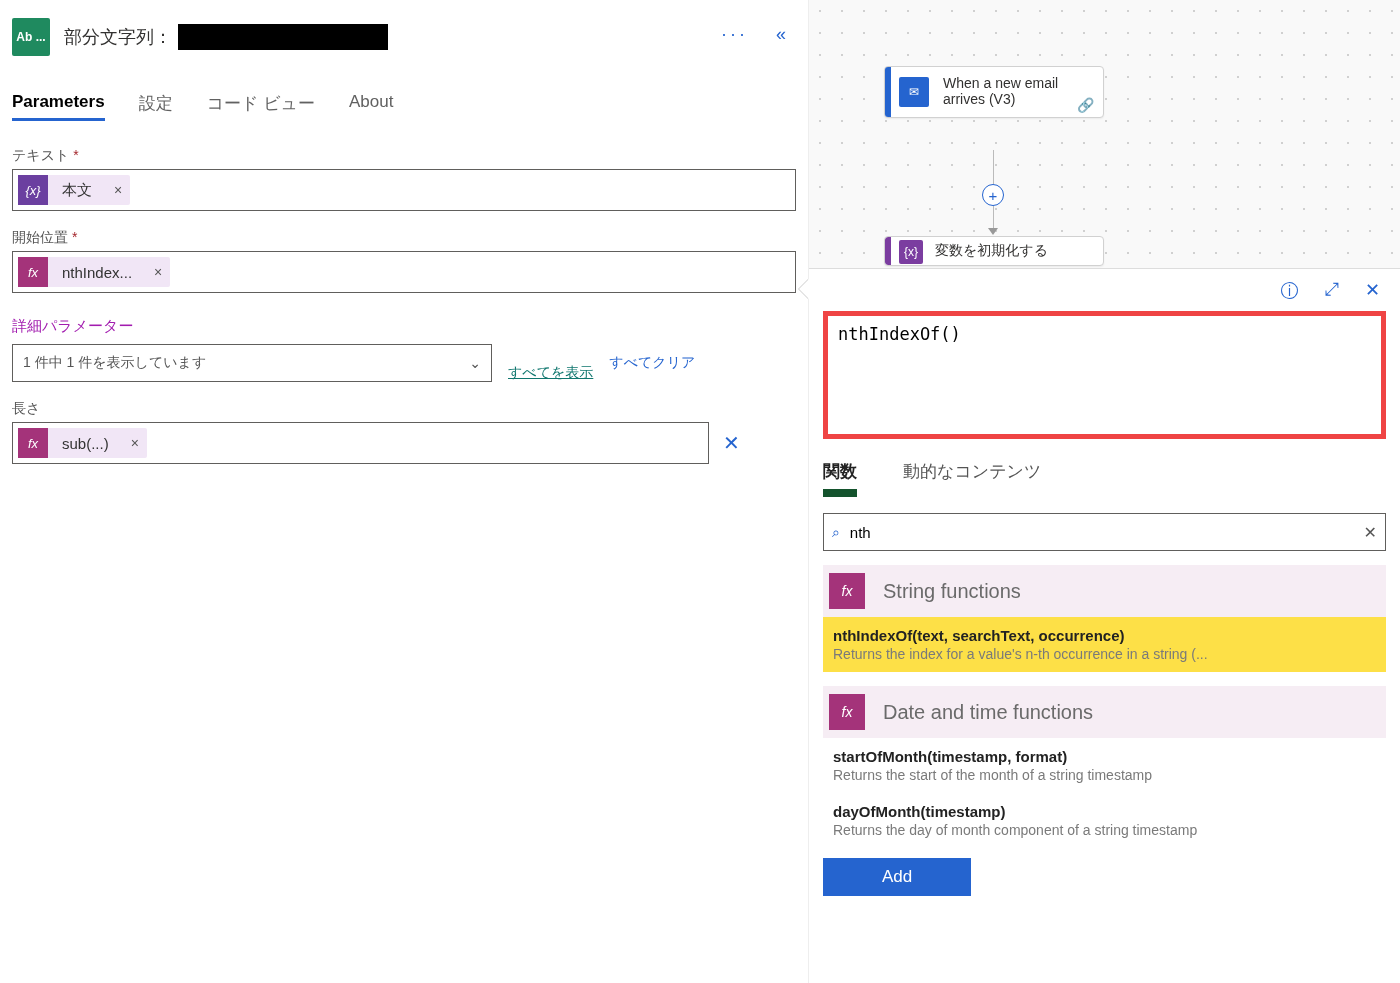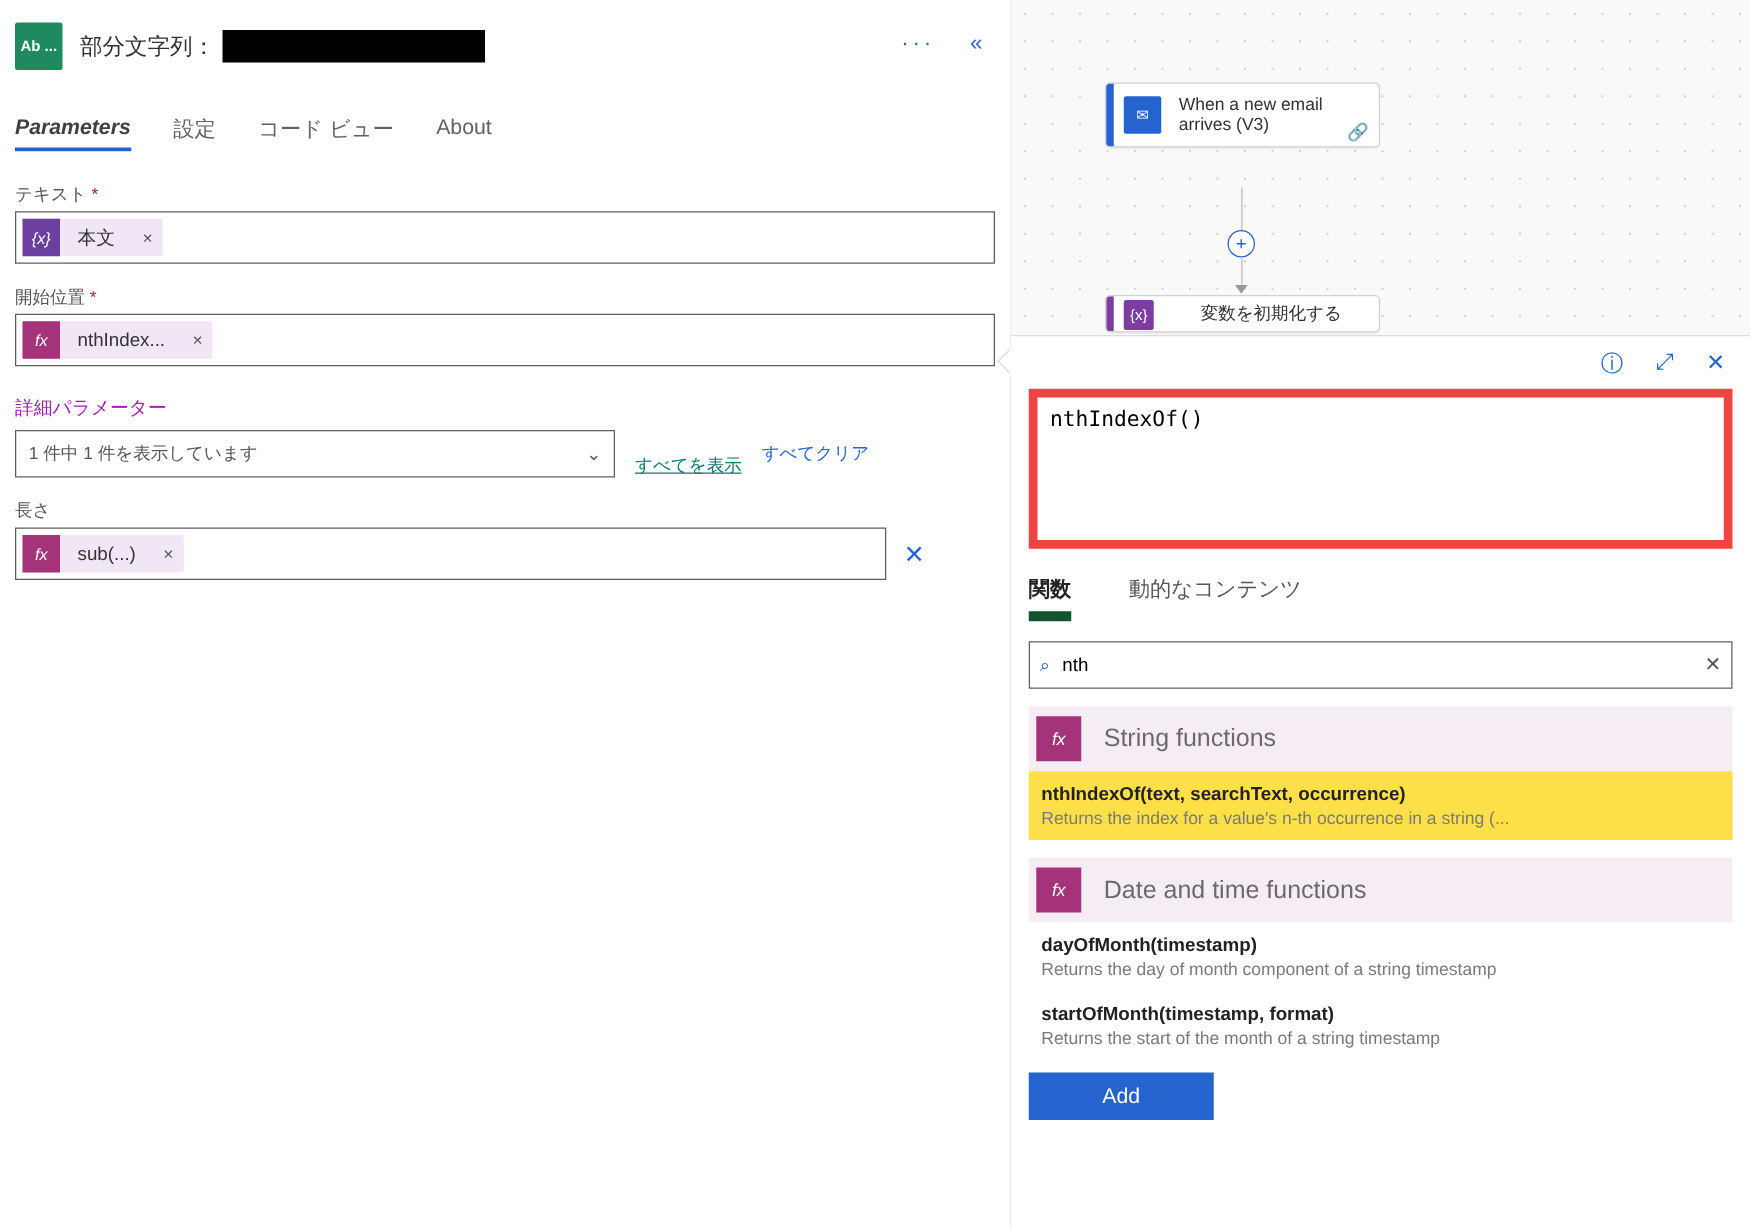--- a/index.html
+++ b/index.html
@@ -25,21 +25,21 @@
 }
 .title-row { display: flex; align-items: center; gap: 6px; font-size: 18px; }
 .title-black { display: inline-block; width: 210px; height: 26px; background: #000; }
 .hdr-actions { position: absolute; top: 24px; right: 22px; display: flex; gap: 28px; align-items: center; color: #2564cf; }
 .dots { letter-spacing: 3px; font-size: 18px; }
 .chev-l { font-size: 18px; }
 
 
 .tabs { display: flex; gap: 34px; margin-top: 36px; font-size: 17px; color: #616161; }
 .tab { cursor: pointer; padding-bottom: 6px; }
-.tab.active { color: #404040; font-weight: 600; border-bottom: 3px solid #2564cf; font-style: italic; }
+.tab.active { color: #000000; font-weight: 600; border-bottom: 3px solid #2564cf; }
 
 
 .fields { margin-top: 26px; }
 .field { margin-bottom: 18px; }
 .flabel { font-size: 14px; color: #555; margin-bottom: 4px; }
 .req { color: #a4262c; }
 .input-box {
   border: 1px solid #605e5c; padding: 4px; min-height: 40px;
   display: flex; align-items: center;
 }
@@ -110,21 +110,21 @@
 .popup-tri {
   position: absolute; left: -10px; top: 10px;
   width: 0; height: 0;
   border-top: 10px solid transparent;
   border-bottom: 10px solid transparent;
   border-right: 10px solid #fff;
   filter: drop-shadow(-1px 0 0 #ccc);
 }
 .popup-top { display: flex; justify-content: flex-end; gap: 26px; color: #2564cf; font-size: 18px; padding-right: 6px; }
 .expr-box {
-  margin-top: 8px; border: 7px solid #ef4444; height: 128px;
+  margin-top: 8px; border: 5px solid #ef4444; height: 128px;
   padding: 8px 10px; font-family: Consolas, monospace; font-size: 17px;
   resize: none; width: 100%;
 }
 .ptabs { display: flex; gap: 46px; margin-top: 18px; font-size: 17px; color: #555; }
 .ptab { padding-bottom: 6px; cursor: pointer; }
 .ptab.active { color: #222; font-weight: 600; border-bottom: 8px solid #14532d; }
 .search {
   margin-top: 16px; border: 1px solid #605e5c; height: 38px;
   display: flex; align-items: center; padding: 0 8px; gap: 10px;
 }
@@ -229,21 +229,21 @@
       <div class="ct">When a new email arrives (V3)</div>
       <div class="link-ico">🔗</div>
     </div>
     <div class="vline" style="left:184px; top:150px; height:34px;"></div>
     <div class="plus" style="left:173px; top:184px;">+</div>
     <div class="vline" style="left:184px; top:206px; height:24px;"></div>
     <div class="arrow-down" style="left:179px; top:228px;"></div>
     <div class="card purple" style="left:75px; top:236px; height:30px; overflow:hidden;">
       <div class="bar"></div>
       <div class="ci" style="margin:3px 8px; width:24px; height:24px;">{x}</div>
-      <div class="ct" style="padding:5px 4px;text-align:center;">変数を初期化する</div>
+      <div class="ct" style="padding:5px 4px;">変数を初期化する</div>
     </div>
   </div>
 
   <div class="popup">
     <div class="popup-tri"></div>
     <div class="popup-top">
       <span>ⓘ</span>
       <span>⤢</span>
       <span>✕</span>
     </div>
@@ -267,23 +267,23 @@
     <div class="item sel">
       <div class="sig">nthIndexOf(text, searchText, occurrence)</div>
       <div class="desc">Returns the index for a value's n-th occurrence in a string (...</div>
     </div>
 
     <div class="cat">
       <div class="fx-badge">fx</div>
       <div class="cname">Date and time functions</div>
     </div>
     <div class="item">
+      <div class="sig">startOfMonth(timestamp, format)</div>
+      <div class="desc">Returns the start of the month of a string timestamp</div>
+    </div>
+    <div class="item">
       <div class="sig">dayOfMonth(timestamp)</div>
       <div class="desc">Returns the day of month component of a string timestamp</div>
     </div>
-    <div class="item">
-      <div class="sig">startOfMonth(timestamp, format)</div>
-      <div class="desc">Returns the start of the month of a string timestamp</div>
-    </div>
 
     <div class="add-btn">Add</div>
   </div>
 </div>
 
 </body></html>

